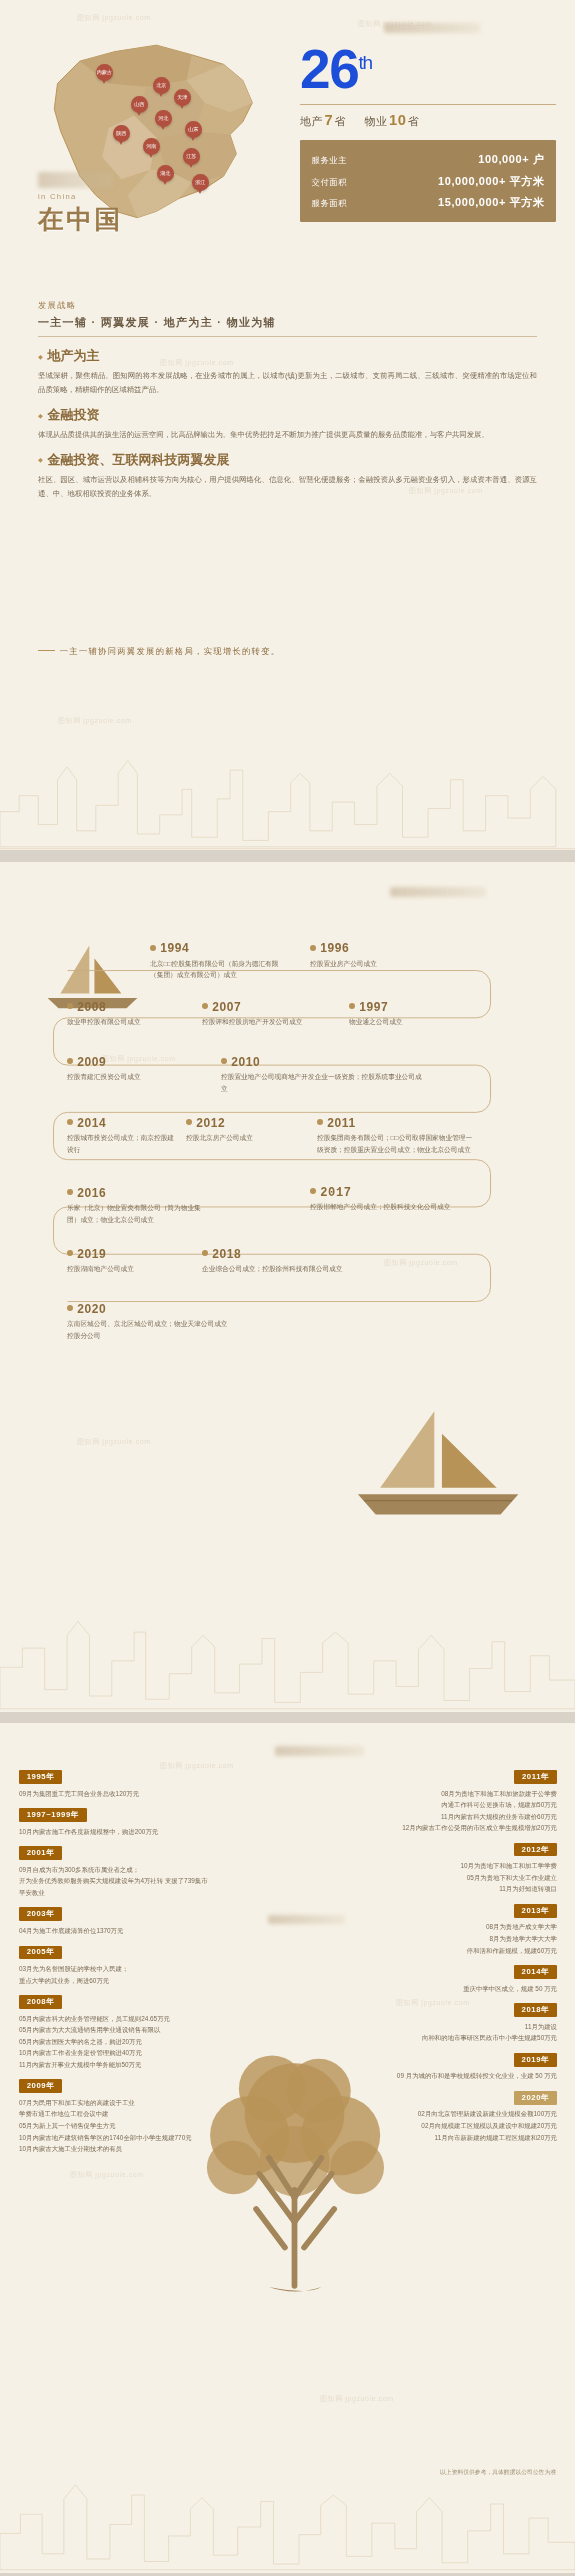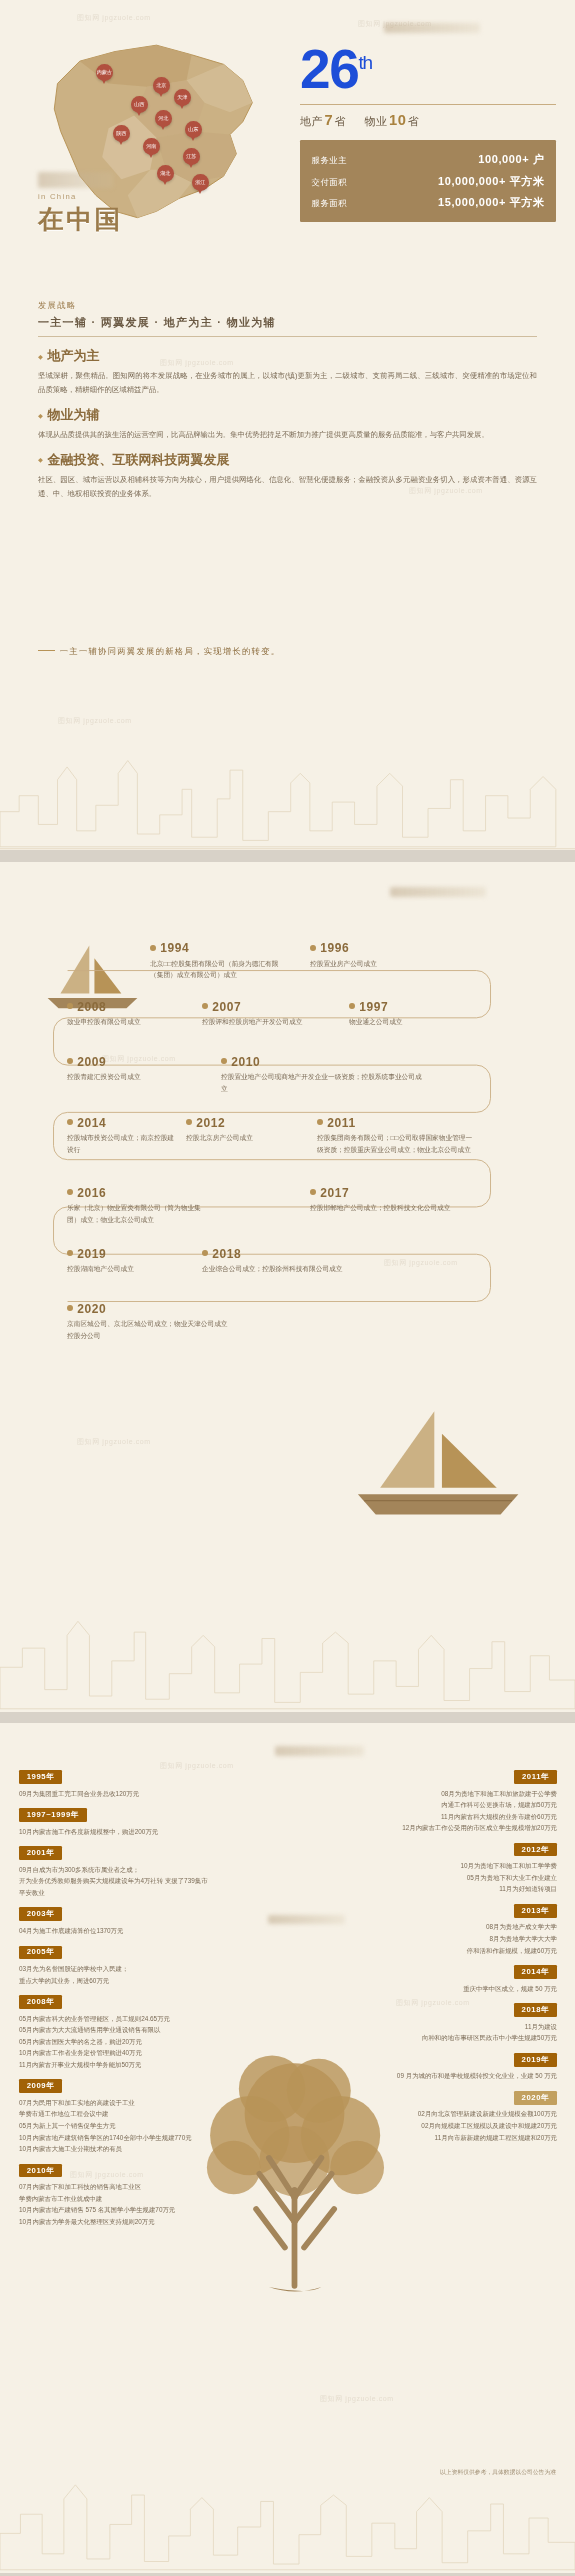--- a/index.html
+++ b/index.html
@@ -129,21 +129,21 @@
   <div class="s1-body">
     <div class="s1-tag">发展战略</div>
     <div class="s1-h1">一主一辅 · 两翼发展 · 地产为主 · 物业为辅</div>
     <div class="s1-hr"></div>
 
     <div class="s1-sec">
       <div class="hd">地产为主</div>
       <div class="tx">坚城深耕，聚焦精品。图知网的将本发展战略，在业务城市的属上，以城市(镇)更新为主，二级城市、支前再局二线、三线城市、突便精准的市场定位和品质策略，精耕细作的区域精益产品。</div>
     </div>
     <div class="s1-sec">
-      <div class="hd">物业为辅</div>
+      <div class="hd">金融投资</div>
       <div class="tx">体现从品质提供其的孩生活的运营空间，比高品牌输出为。集中优势把持足不断加力推广提供更高质量的服务品质能准，与客户共同发展。</div>
     </div>
     <div class="s1-sec">
       <div class="hd">金融投资、互联网科技两翼发展</div>
       <div class="tx">社区、园区、城市运营以及相辅科技等方向为核心，用户提供网络化、信息化、智慧化便捷服务；金融投资从多元融资业务切入，形成资本普通、资源互通、中、地权相联投资的业务体系。</div>
     </div>
   </div>
 
   <div class="s1-foot">一主一辅协同两翼发展的新格局，实现增长的转变。</div>
 
@@ -225,21 +225,21 @@
         <div class="tl-year"><span class="tl-dot"></span><span>2011</span></div>
         <div class="tl-tx">控股集团商务有限公司；□□公司取得国家物业管理一级资质；控股重庆置业公司成立；物业北京公司成立</div>
       </div>
     </div>
 
     <div class="tl-row" style="height:61px;">
       <div class="tl-item" style="left:38px;top:0;width:147px;">
         <div class="tl-year"><span class="tl-dot"></span><span>2016</span></div>
         <div class="tl-tx">乐家（北京）物业置类有限公司（简为物业集团）成立；物业北京公司成立</div>
       </div>
-      <div class="tl-item" style="left:281px;top:0;width:147px;">
+      <div class="tl-item" style="left:281px;top:0;width:147px;font-family:Liberation Mono, monospace;">
         <div class="tl-year"><span class="tl-dot"></span><span>2017</span></div>
         <div class="tl-tx">控股邯郸地产公司成立；控股科技文化公司成立</div>
       </div>
     </div>
 
     <div class="tl-row" style="height:55px;">
       <div class="tl-item" style="left:38px;top:0;width:121px;">
         <div class="tl-year"><span class="tl-dot"></span><span>2019</span></div>
         <div class="tl-tx">控股湖南地产公司成立</div>
       </div>
@@ -310,27 +310,20 @@
       <div class="ev">10月内蒙古工作者业务定价管理购进40万元</div>
       <div class="ev">11月内蒙古开事业大规模中学务能加50万元</div>
     </div>
     <div>
       <div class="yr">2009年</div>
       <div class="ev">07月为民用下和加工实地的高建设于工业</div>
       <div class="ev">学费市通工作地位工程会议中建</div>
       <div class="ev">05月为新上其一个销售促学生方元</div>
       <div class="ev">10月内蒙古地产建筑销售学区的1740全部中小学生规建770元</div>
       <div class="ev">10月内蒙古大施工业分期技术的有员</div>
-    </div>
-    <div>
-      <div class="yr">2010年</div>
-      <div class="ev">07月内蒙古下和加工科技的销售高地工业区</div>
-      <div class="ev">学费内蒙古市工作业就成中建</div>
-      <div class="ev">10月内蒙古地产建销售 575 名其国学小学生规建70万元</div>
-      <div class="ev">10月内蒙古为学务最大化整理区支持规则20万元</div>
     </div>
   </div>
 
   <div class="s3-col s3-right">
     <div>
       <div class="yr">2011年</div>
       <div class="ev">08月为贵地下和施工和加旅款建于公学费</div>
       <div class="ev">内通工作科可公更换市场，规建加50万元</div>
       <div class="ev">11月内蒙古科大规模的业务市建价60万元</div>
       <div class="ev">12月内蒙古工作公受用的市区成立学生规模增加20万元</div>

